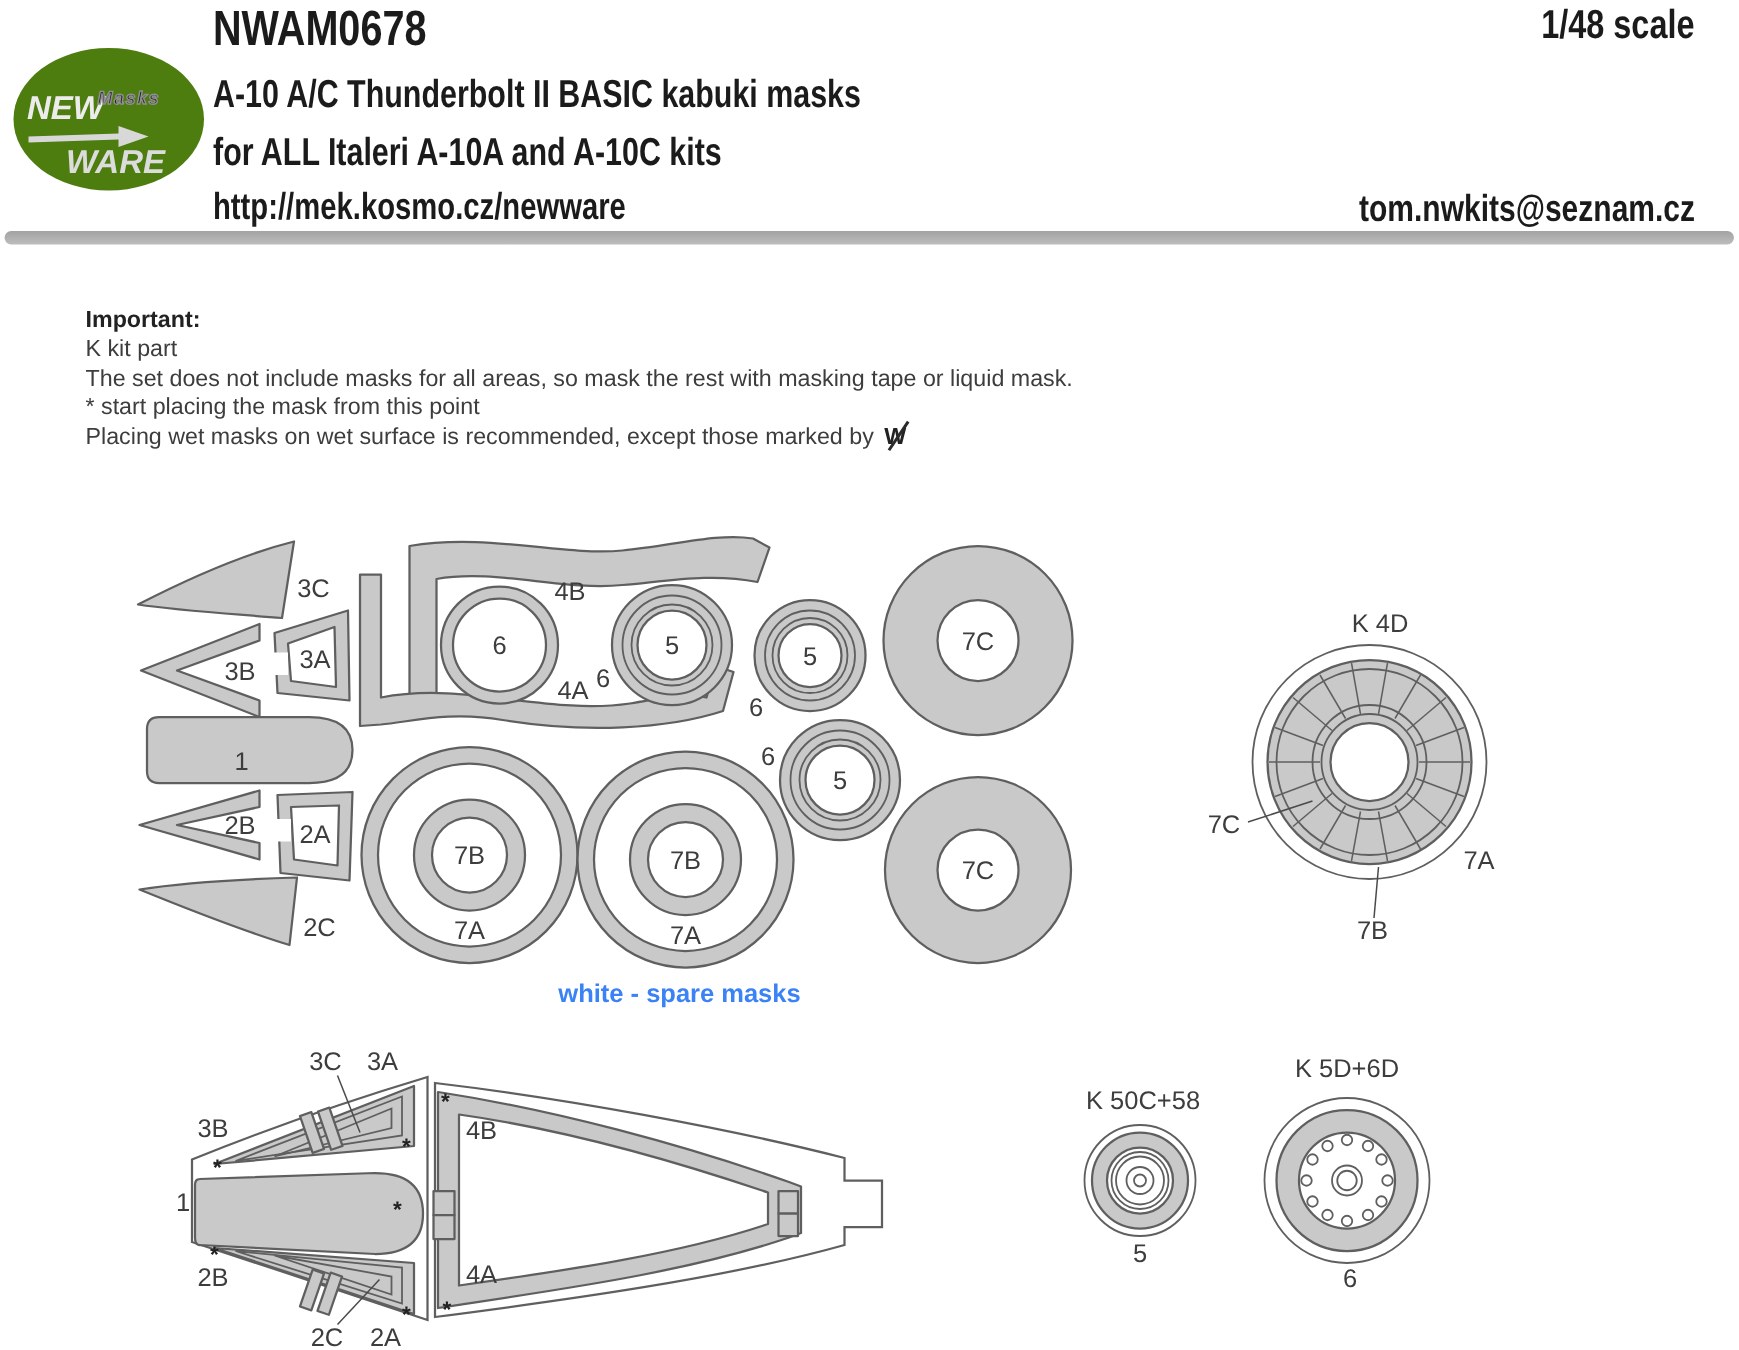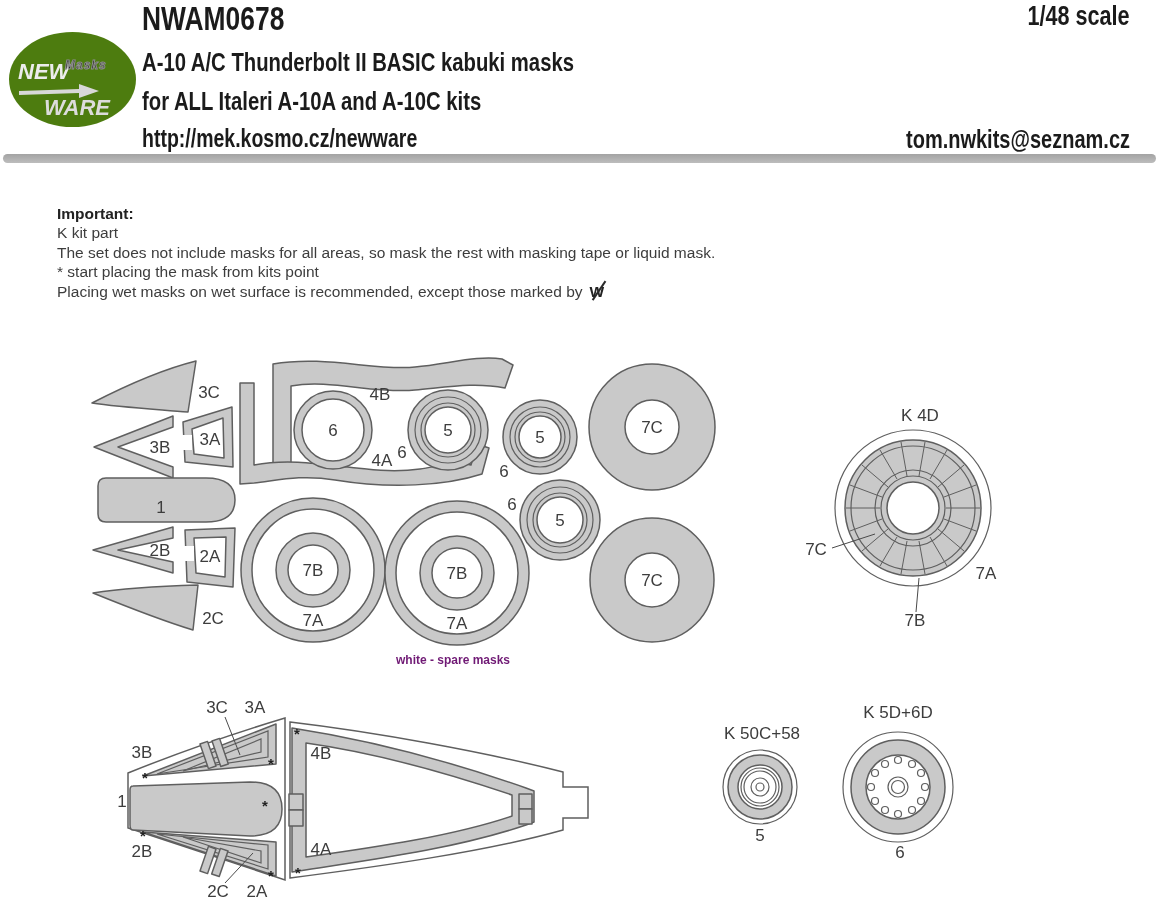--- a/index.html
+++ b/index.html
@@ -26,21 +26,21 @@
   
   .divider{position:absolute;left:3px;top:154px;width:1153px;height:9px;border-radius:5px;
            background:linear-gradient(#a3a3a3,#bdbdbd);}
   
   .notes{position:absolute;left:57px;top:204px;font-size:15.5px;line-height:19.4px;color:#3d3d3d;}
   .notes .heading{font-weight:bold;color:#222;}
   .wmark{font-weight:bold;color:#222;position:relative;display:inline-block;margin-left:7px;}
   .wmark::after{content:"";position:absolute;left:55%;top:-12%;width:1.6px;height:120%;
                 background:#2a2a2a;transform:rotate(34deg);}
   .caption{position:absolute;left:328px;top:653px;width:250px;text-align:center;
-           font-weight:bold;font-size:12px;color:#701a75;}
+           font-weight:bold;font-size:17px;color:#3b82f6;}
   
   svg{position:absolute;overflow:visible;}
   .mask{fill:#c9c9c9;stroke:#5f5f5f;stroke-width:1.5;stroke-linejoin:round;}
   .wht{fill:#ffffff;stroke:#5f5f5f;stroke-width:1.5;}
   .thin{fill:none;stroke:#5f5f5f;stroke-width:1.2;}
   .lbl{font-family:"Liberation Sans",sans-serif;font-size:17px;fill:#3d3d3d;text-anchor:middle;}
   .star{font-family:"Liberation Sans",sans-serif;font-size:15px;font-weight:bold;fill:#222;
         text-anchor:middle;}
   .leader{stroke:#4a4a4a;stroke-width:1;fill:none;}
 </style>
@@ -64,21 +64,21 @@
   <div class="abs hd hline" style="left:142px;top:86px;">for ALL Italeri A-10A and A-10C kits</div>
   <div class="abs hd urltxt" style="left:142px;top:124px;">http://mek.kosmo.cz/newware</div>
   <div class="abs hd email r" style="top:125px;">tom.nwkits@seznam.cz</div>
 
   <div class="divider"></div>
 
   <div class="notes">
     <div class="heading">Important:</div>
     <div>K kit part</div>
     <div>The set does not include masks for all areas, so mask the rest with masking tape or liquid mask.</div>
-    <div>*  start placing the mask from kits point</div>
+    <div>*  start placing the mask from this point</div>
     <div>
       <span>Placing wet masks on wet surface is recommended, except those marked by</span><span class="wmark">W</span>
     </div>
   </div>
 
   <svg style="left:80px;top:350px;" width="660" height="310" viewBox="0 0 660 310">
     <g class="mask">
       <path d="M12,53 C45,36 84,19 116,11 L108,62 C72,59 38,57 12,53 Z"></path>
       <path d="M14,97 L93,66 L93,77 L38,97 L93,117 L93,128 Z"></path>
       <path fill-rule="evenodd" d="M103,72 L152,57 L153,117 L105,112 Z M112,79 L143,68 L144,108 L114,104 Z"></path>

